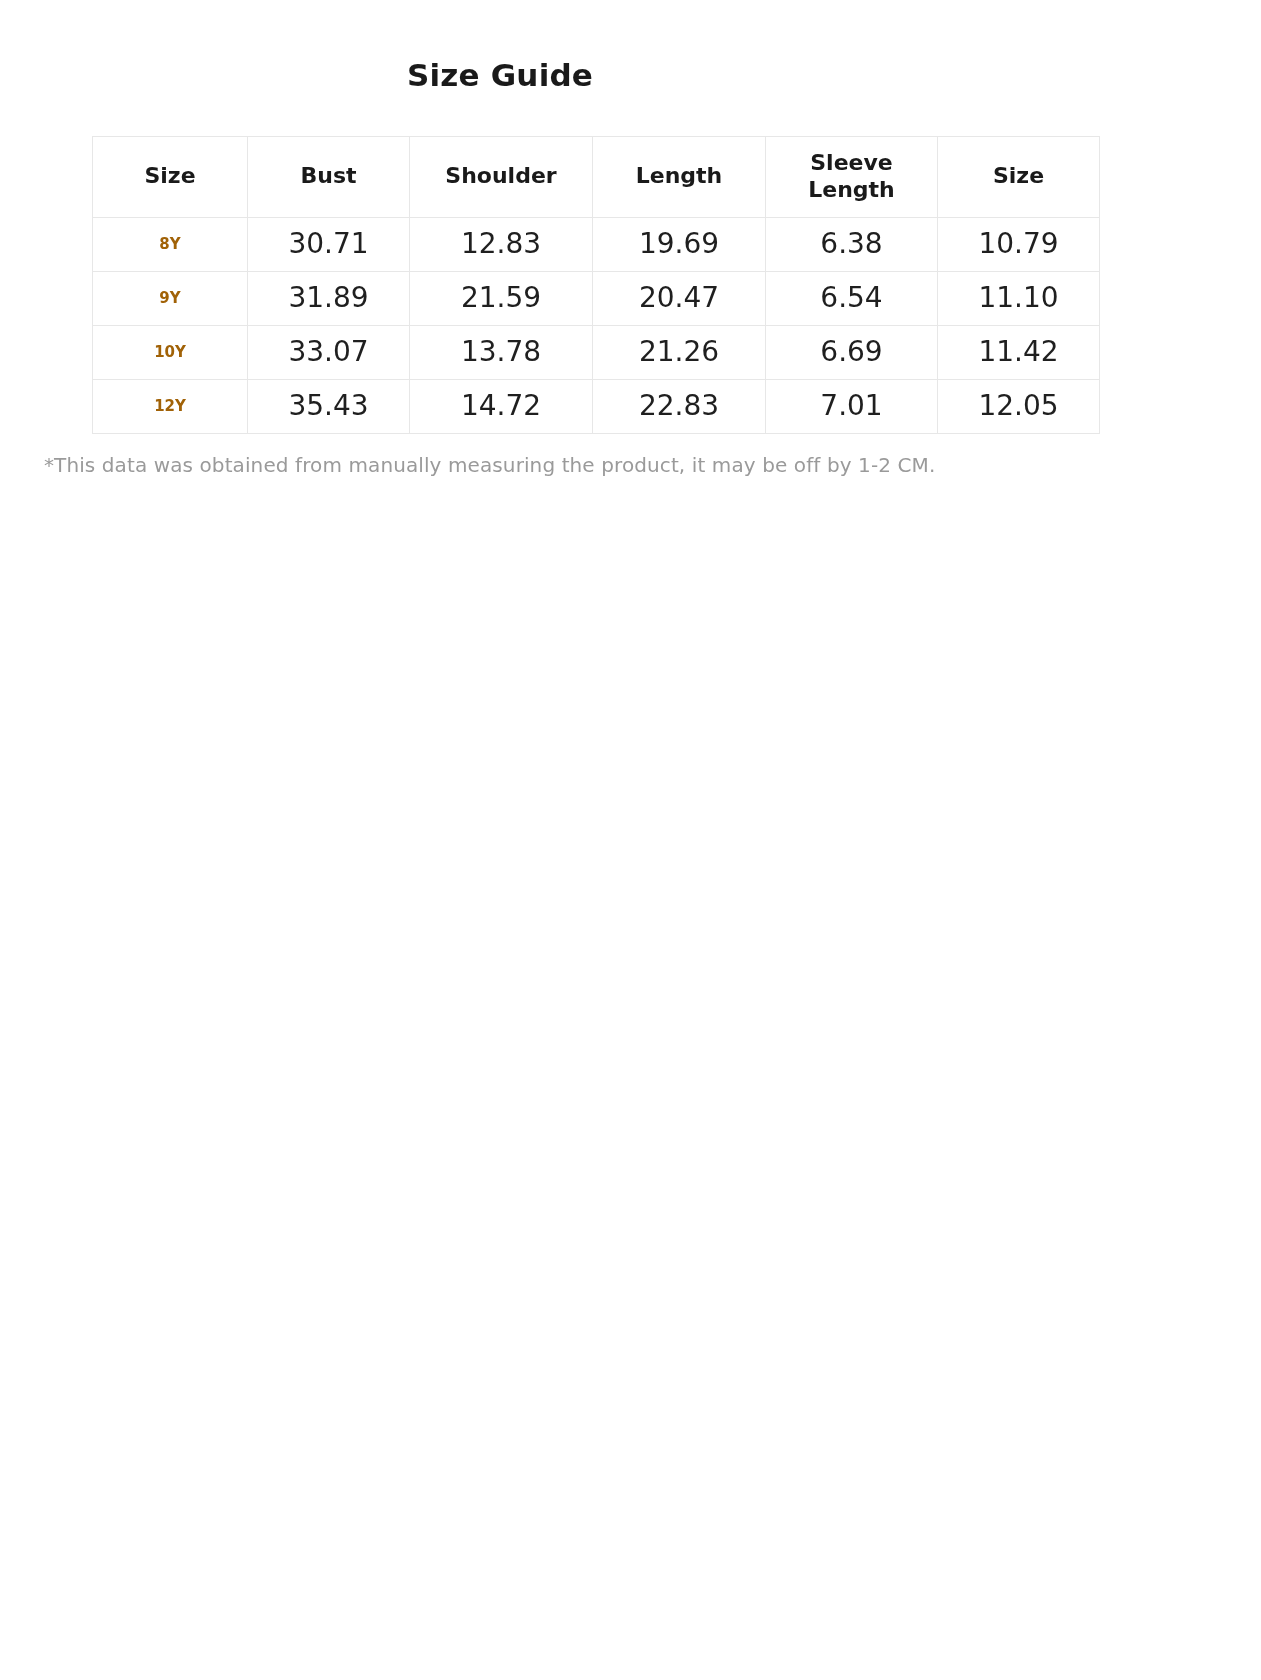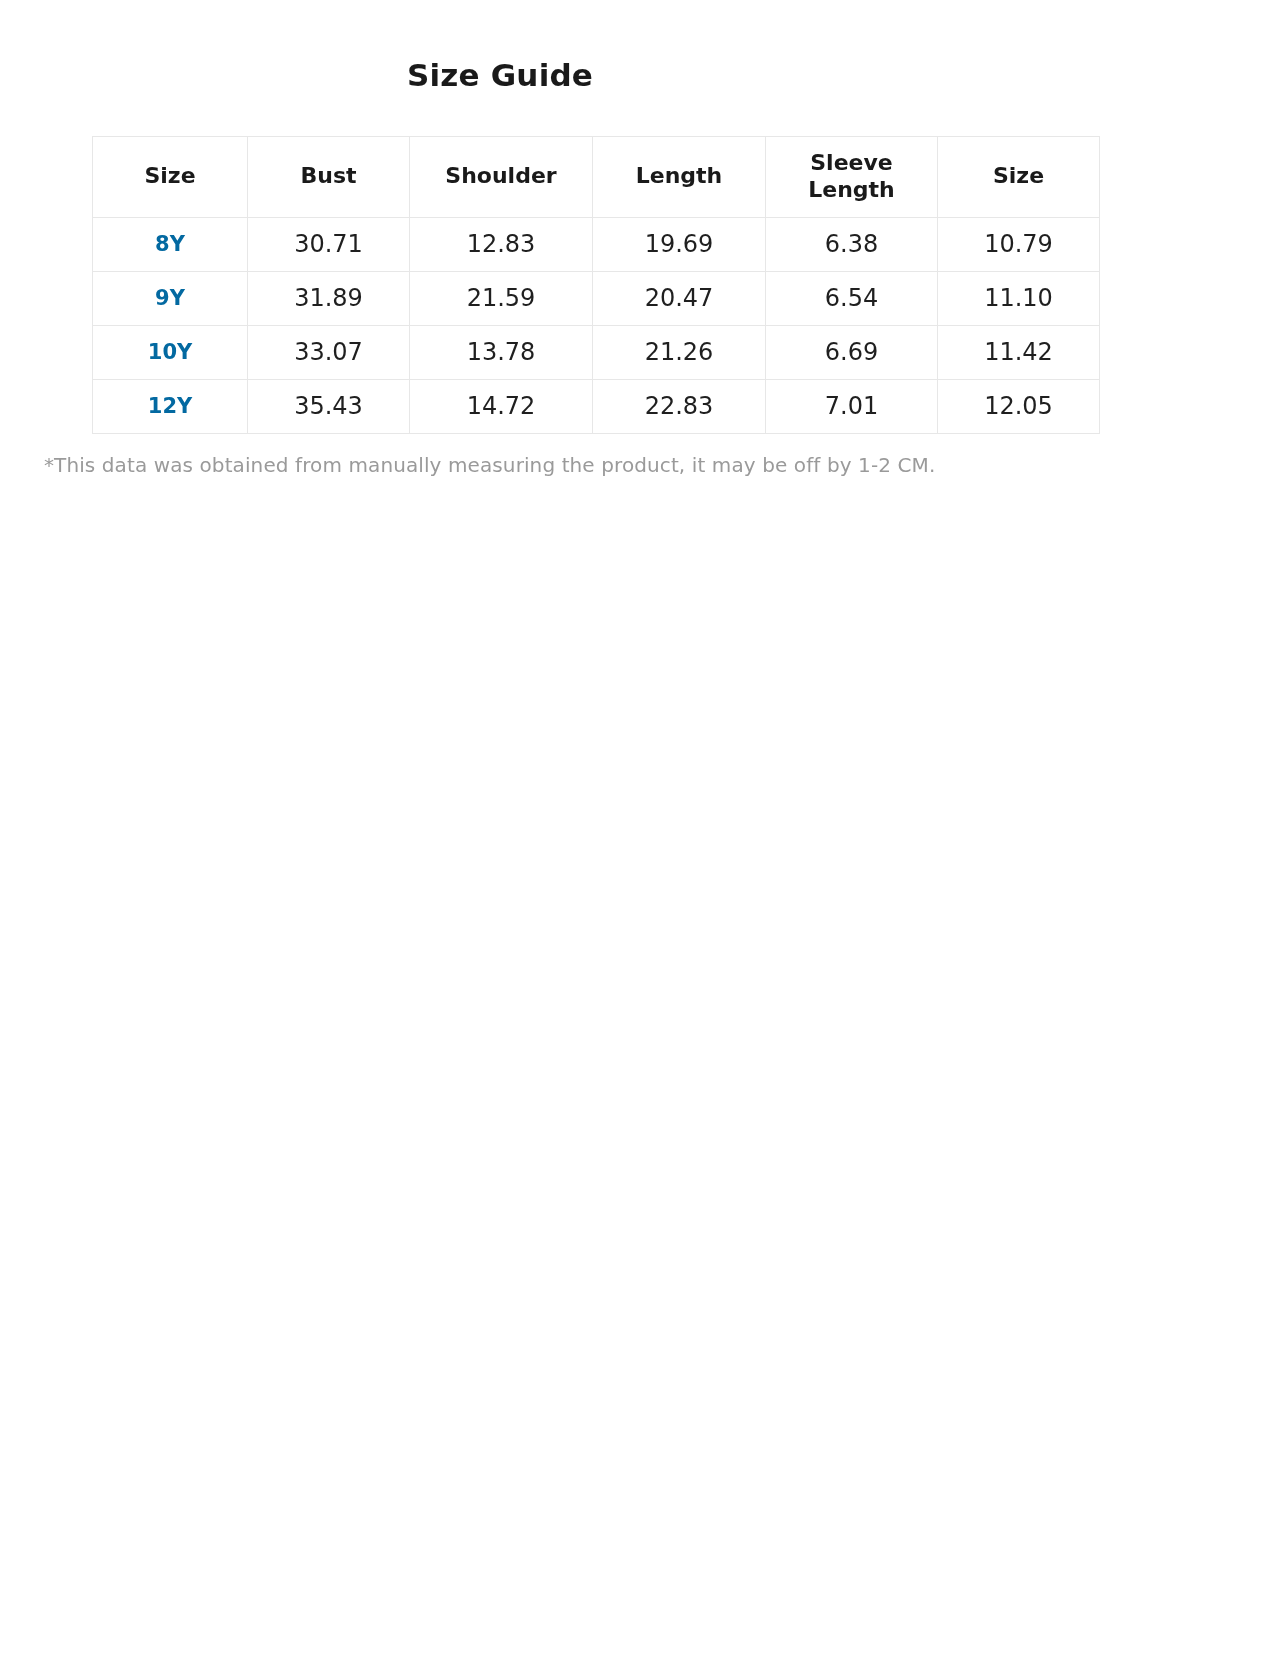--- a/index.html
+++ b/index.html
@@ -58,29 +58,29 @@
   table.size-table th {
     height: 68px;
     font-size: 22px;
     font-weight: bold;
     color: #1a1a1a;
     line-height: 1.22;
     padding: 6px 4px;
   }
   table.size-table td {
     height: 53px;
-    font-size: 24px;
+    font-size: 28px;
     font-weight: normal;
     color: #1f1f1f;
     line-height: 1.2;
   }
   table.size-table td.size-cell {
     font-weight: bold;
-    color: #0369a1;
-    font-size: 21px;
+    color: #a16207;
+    font-size: 15px;
   }
   .footnote {
     margin: 0;
     padding-left: 44px;
     padding-right: 92px;
     padding-top: 18px;
     font-size: 20px;
     color: #9a9a9a;
     line-height: 1.3;
     letter-spacing: 0.1px;

